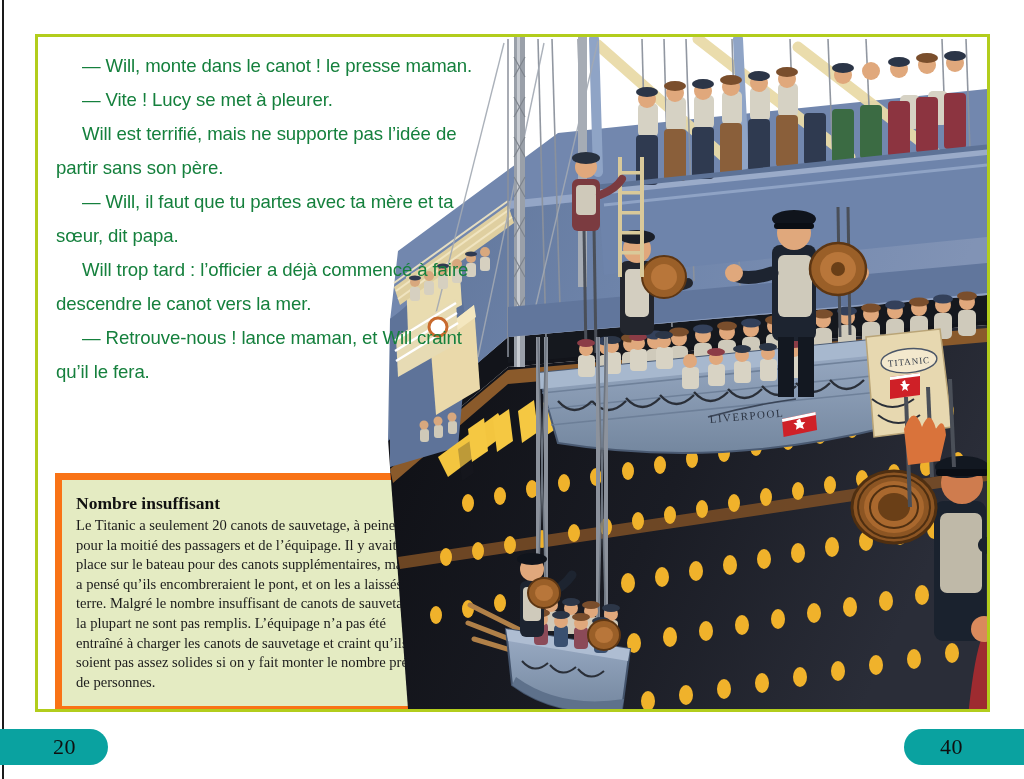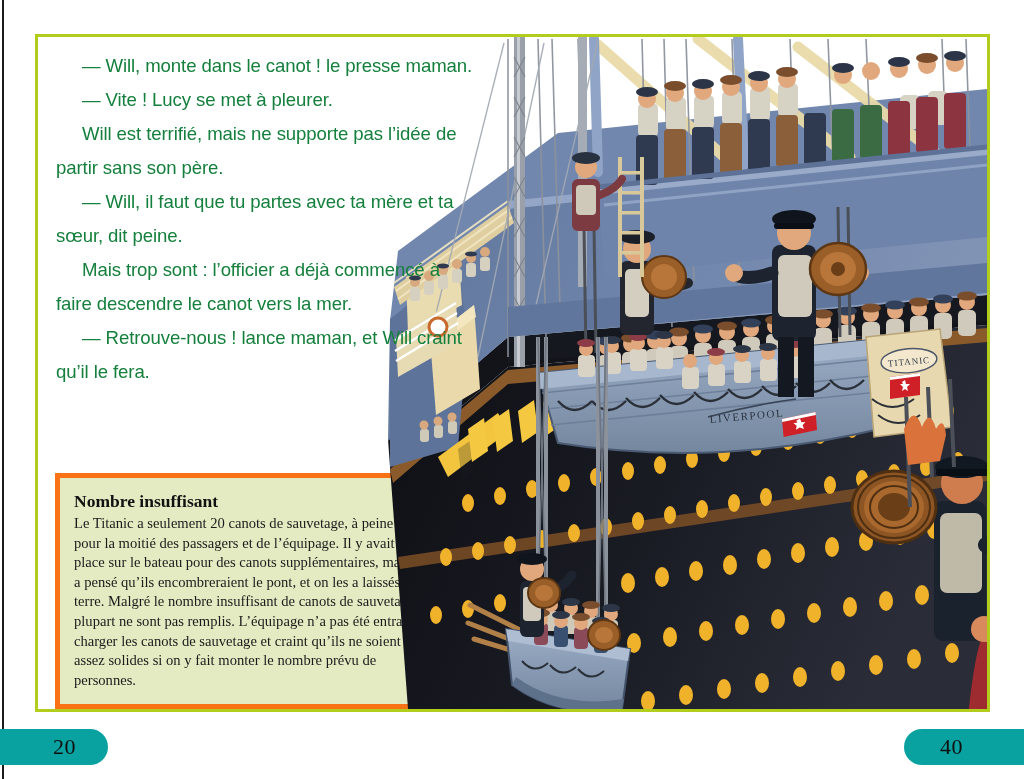--- a/index.html
+++ b/index.html
@@ -73,21 +73,21 @@
   }
 
   
   .info-box {
     position: absolute;
     left: 17px;
     top: 436px;
     width: 399px;
     min-height: 215px;
     background: #e4ebc2;
-    border: 5px solid #f97316;
+    border: 7px solid #f97316;
     box-sizing: border-box;
     padding: 12px 16px 14px 14px;
     z-index: 2;
   }
   .info-title {
     font-family: "Liberation Serif", serif;
     font-weight: bold;
     font-size: 17.5px;
     line-height: 22px;
     color: #111111;
@@ -809,22 +809,22 @@
       <div class="info-box">
         <p class="info-title">Nombre insuffisant</p>
         <p class="info-body">Le Titanic a seulement 20 canots de sauvetage, à peine assez pour la moitié des passagers et de l’équipage. Il y avait de la place sur le bateau pour des canots supplémentaires, mais on a pensé qu’ils encombreraient le pont, et on les a laissés à terre. Malgré le nombre insuffisant de canots de sauvetage, la plupart ne sont pas remplis. L’équipage n’a pas été entraîné à charger les canots de sauvetage et craint qu’ils ne soient pas assez solides si on y fait monter le nombre prévu de personnes.</p>
       </div>
 
       <div class="text-col">
         <div class="story">
           <p class="indent">— Will, monte dans le canot ! le presse maman.</p>
           <p class="indent">— Vite ! Lucy se met à pleurer.</p>
           <p class="indent">Will est terrifié, mais ne supporte pas l’idée de partir sans son père.</p>
-          <p class="indent">— Will, il faut que tu partes avec ta mère et ta sœur, dit peine.</p>
-          <p class="indent">Mais trop sont : l’officier a déjà commencé à faire descendre le canot vers la mer.</p>
+          <p class="indent">— Will, il faut que tu partes avec ta mère et ta sœur, dit papa.</p>
+          <p class="indent">Will trop tard : l’officier a déjà commencé à faire descendre le canot vers la mer.</p>
           <p class="indent">— Retrouve-nous ! lance maman, et Will craint qu’il le fera.</p>
         </div>
       </div>
 
     </div>
   </div>
 
   <div class="page-pill left">
     <span>20</span>
   </div>

